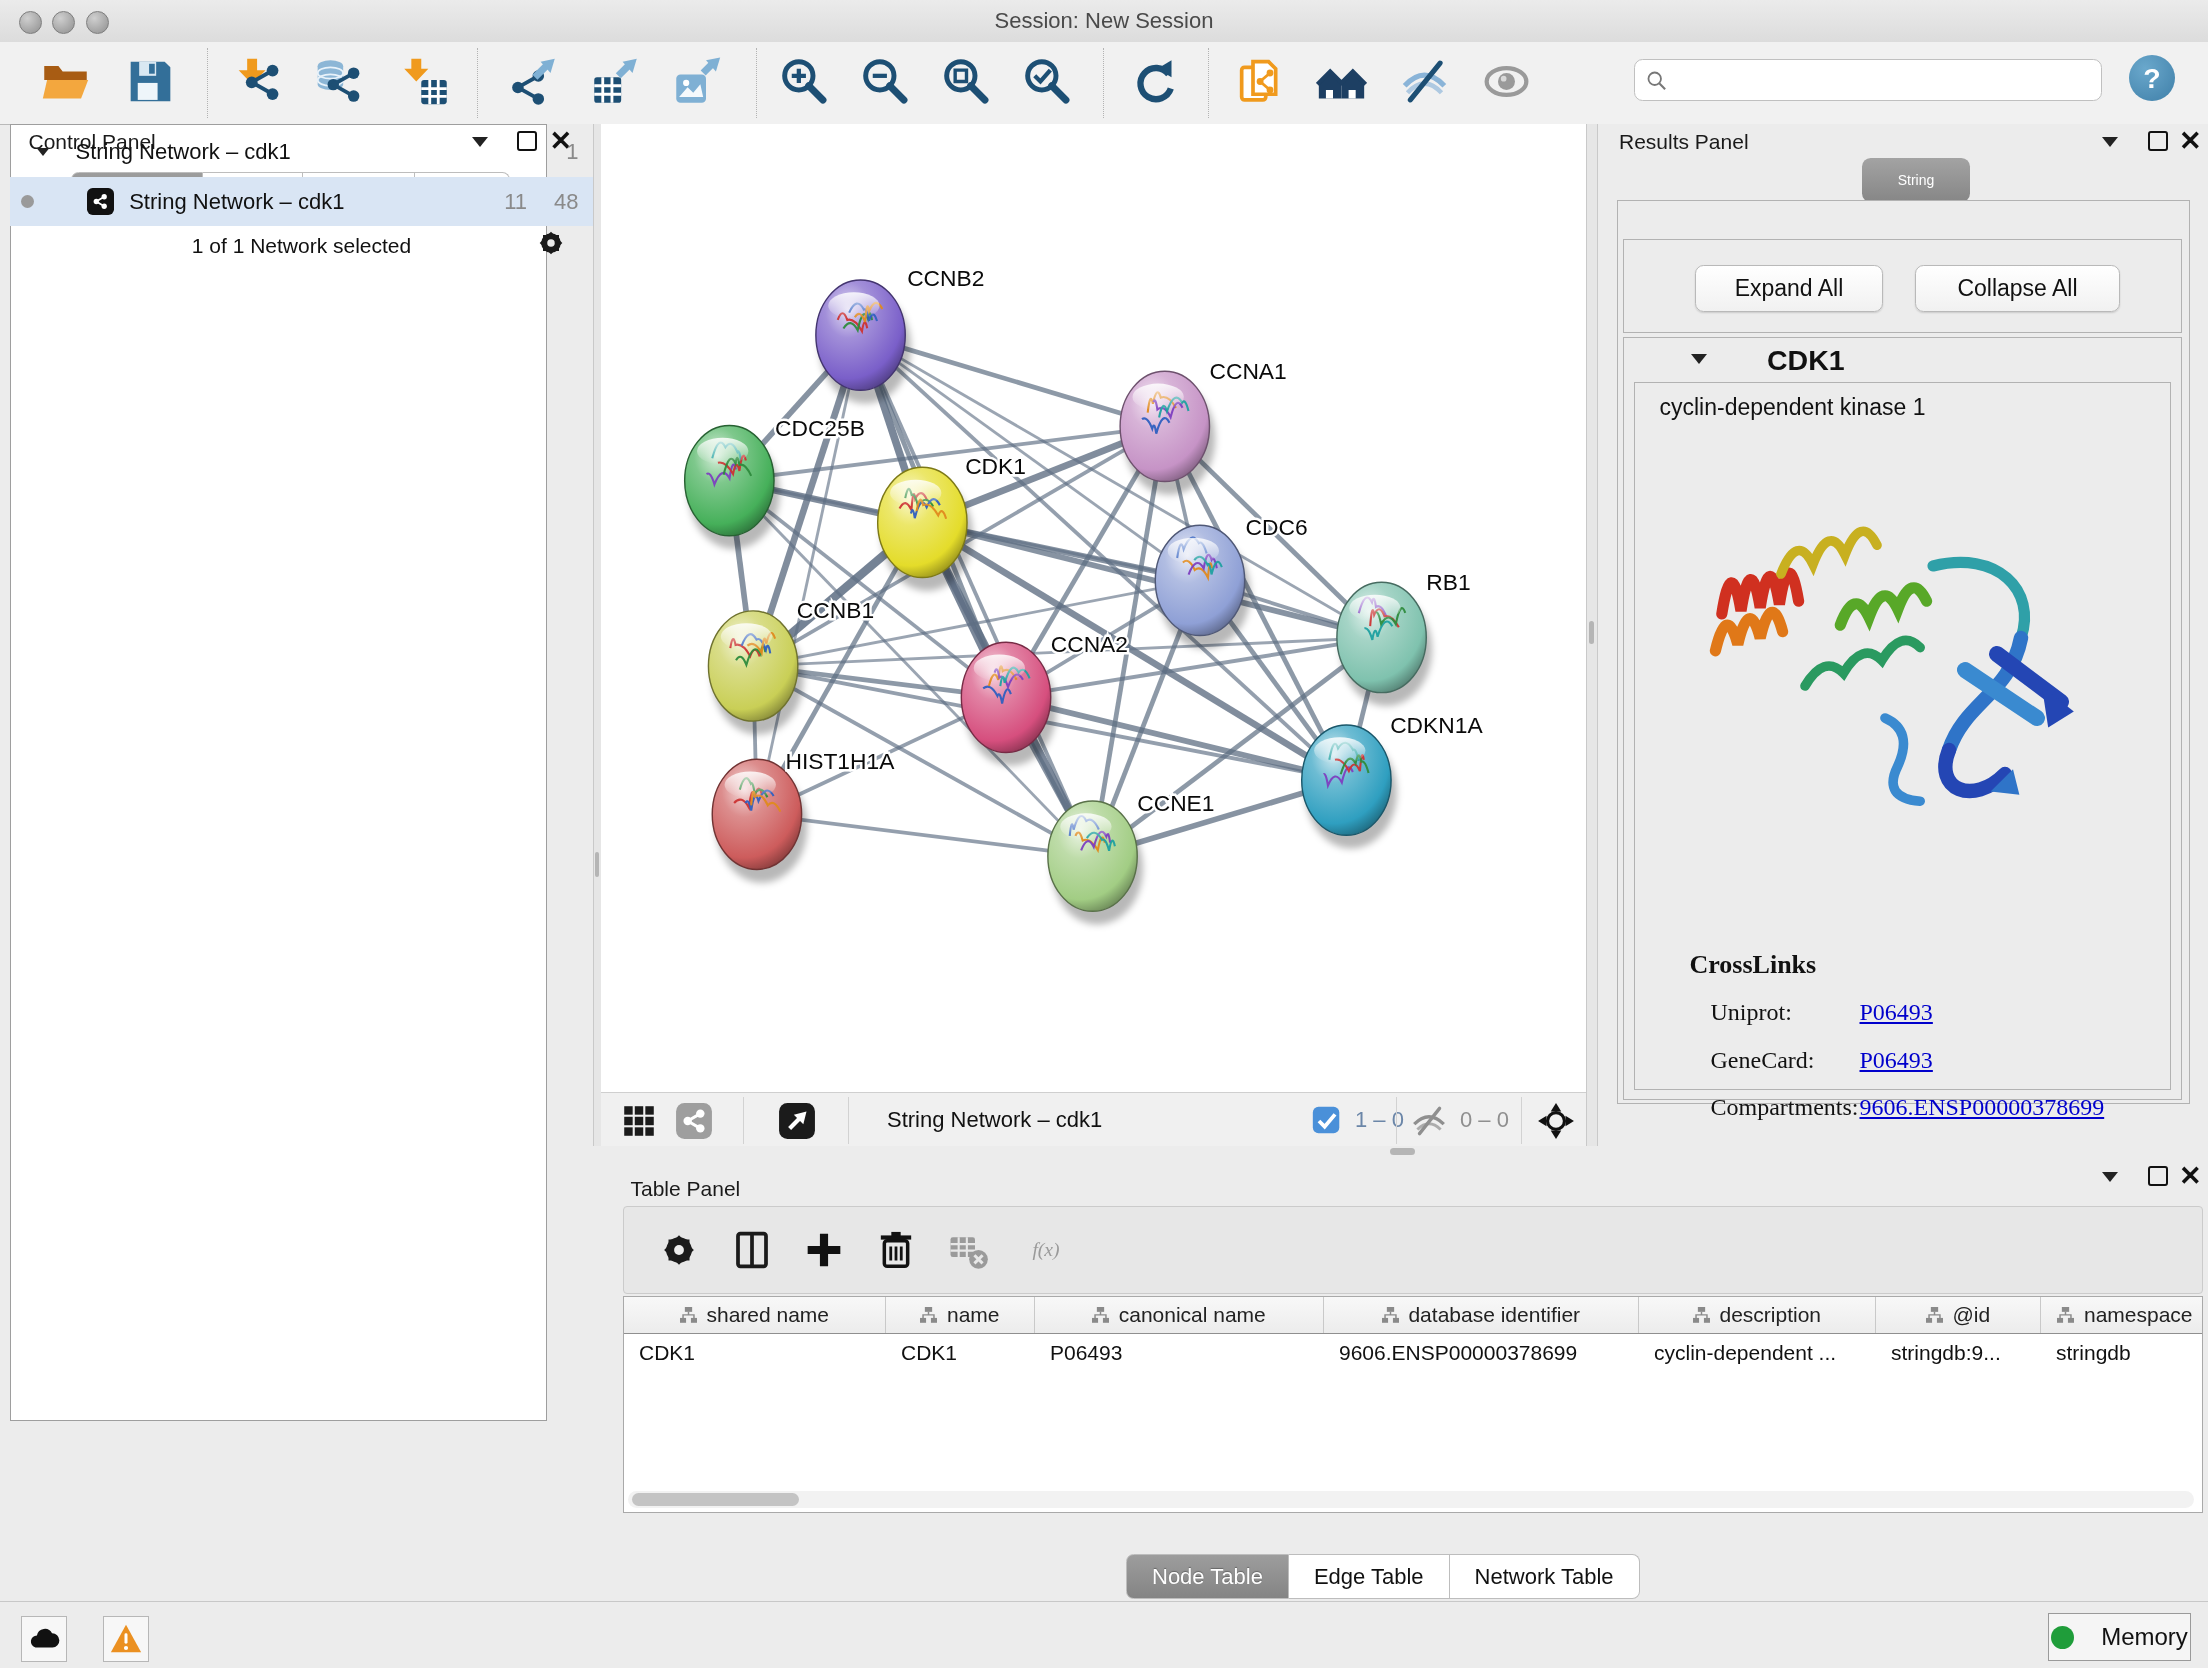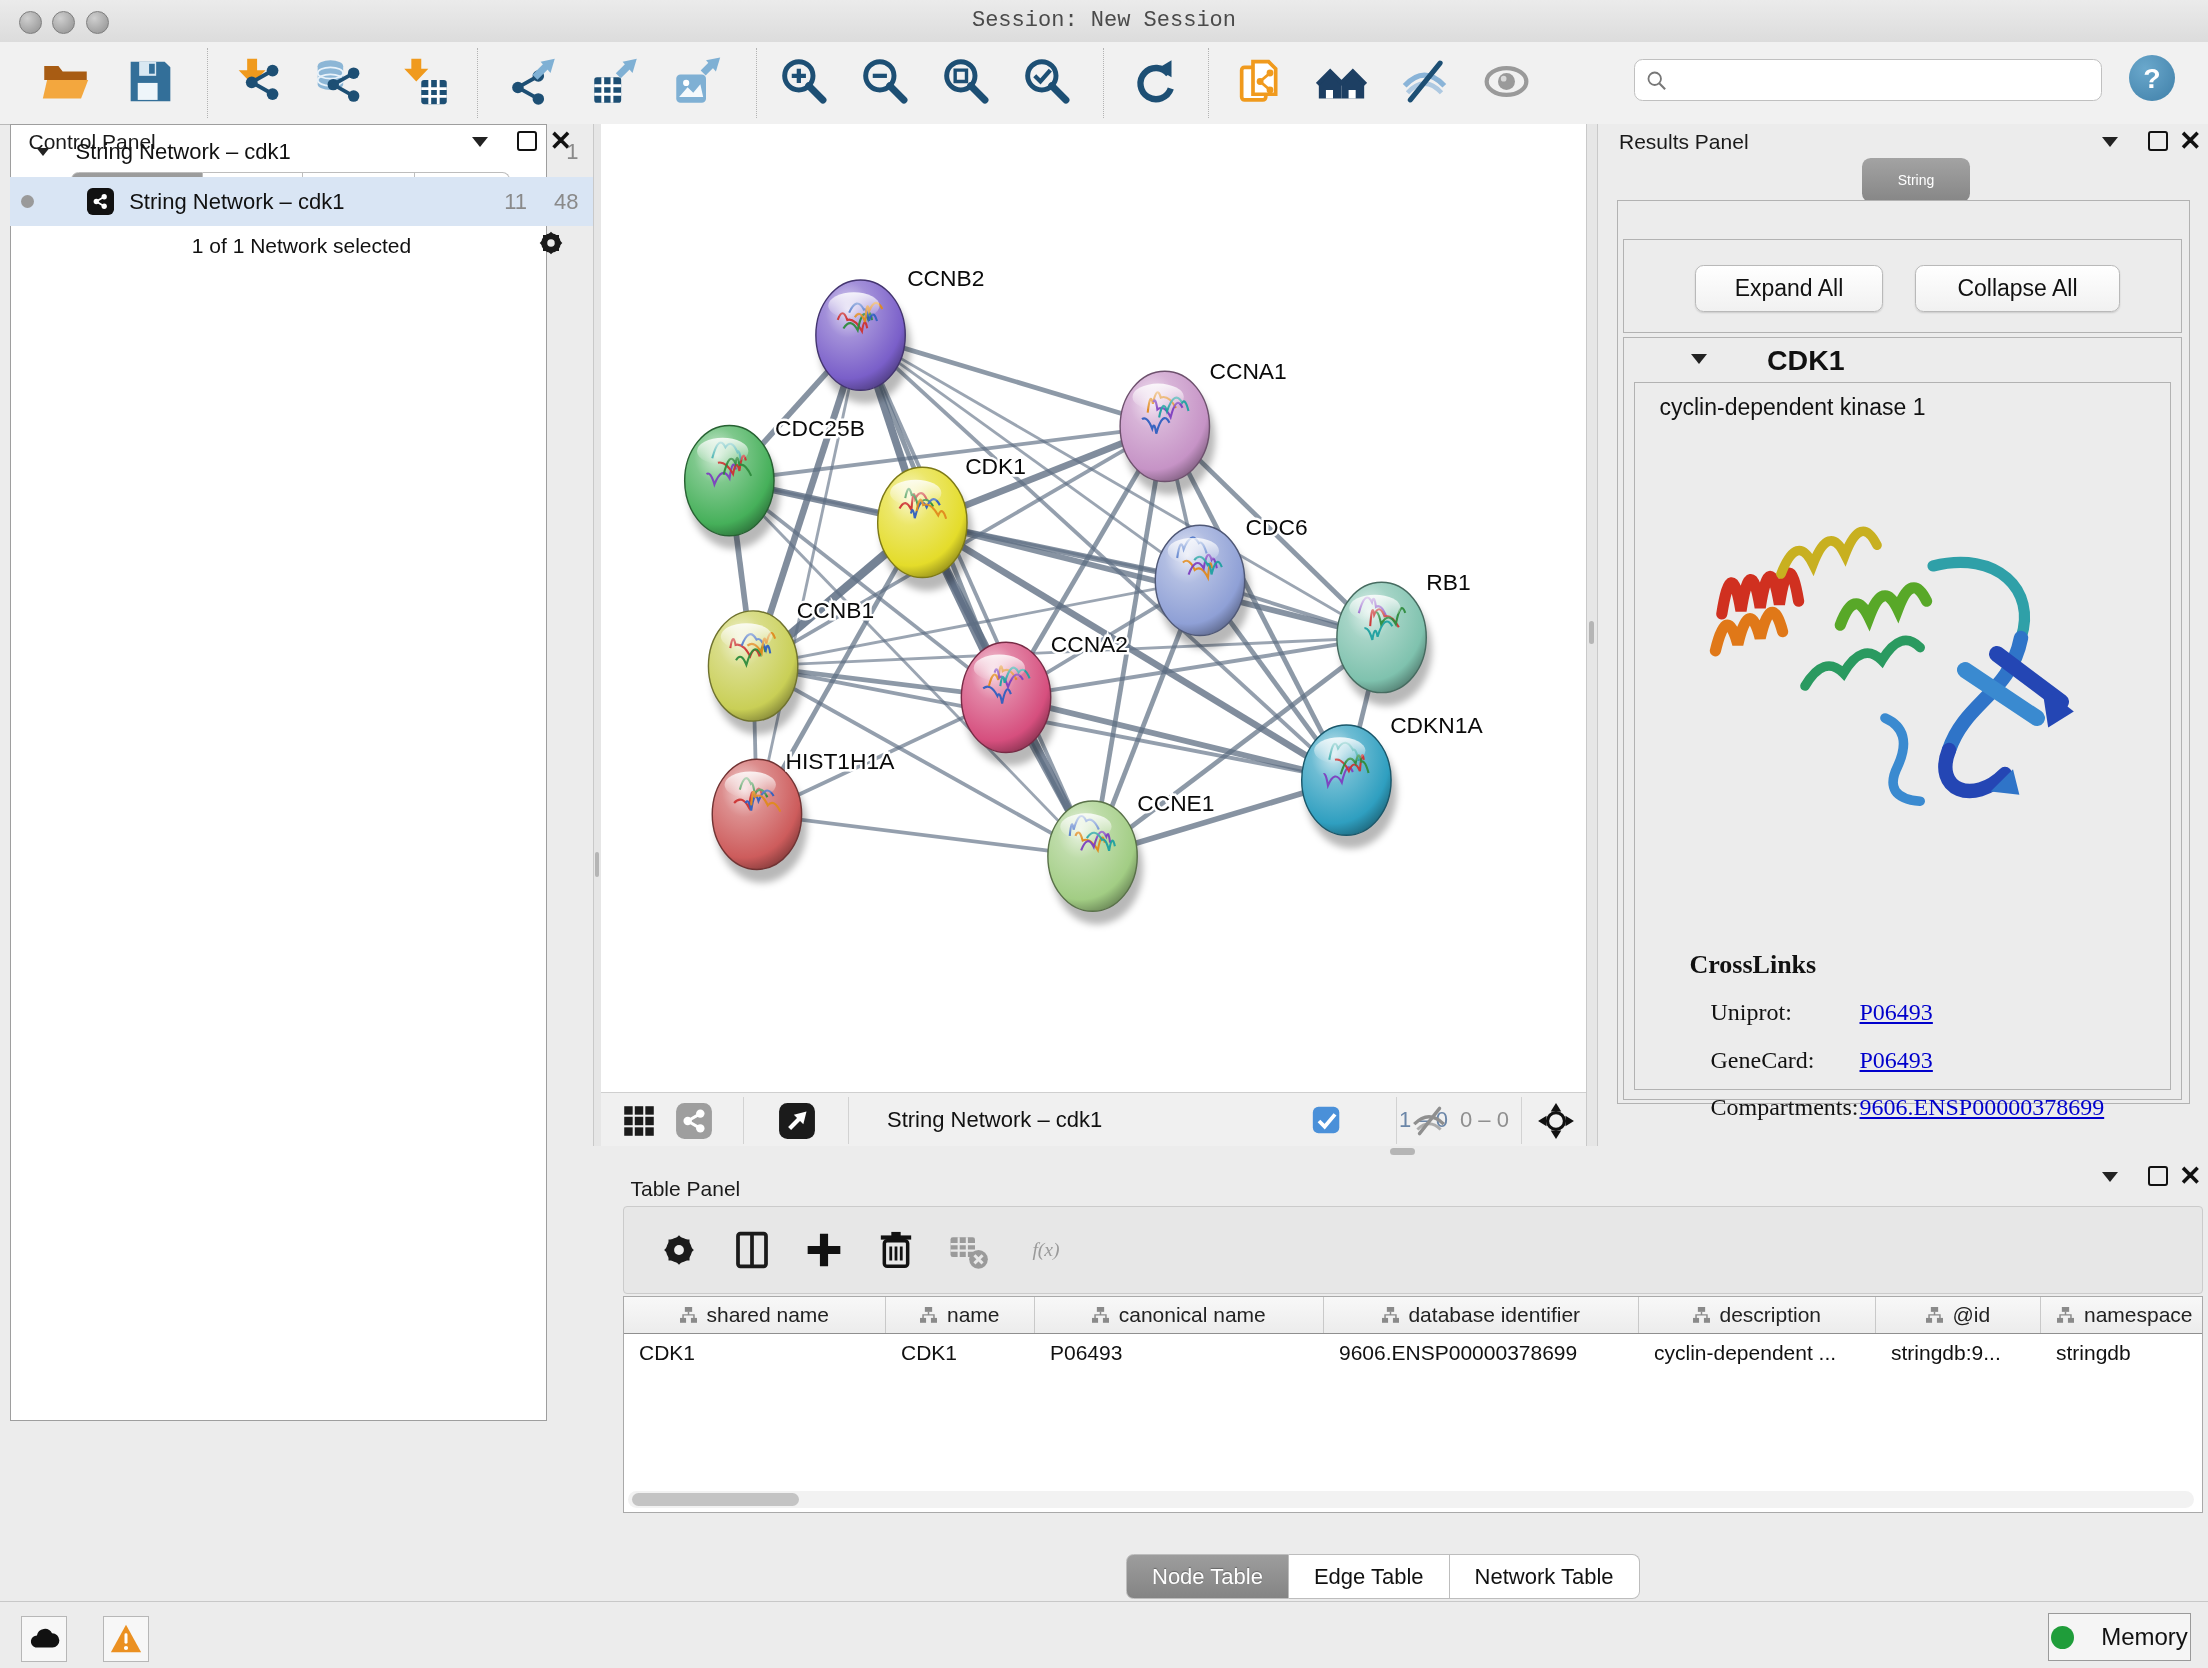--- a/index.html
+++ b/index.html
@@ -1,21 +1,21 @@
 <!DOCTYPE html>
 <html style="font-size:15px"><head>
 <meta charset="utf-8">
 <style>
   html,body{margin:0;padding:0;background:#d8d8d8;}
   #root{position:relative;width:2208px;height:1668px;background:#ececec;
         font-family:"Liberation Sans",sans-serif;overflow:hidden;color:#111;}
   .abs{position:absolute;}
   
   .titlebar{left:0;top:0;width:2208px;height:42px;
-    background:linear-gradient(#ebebeb,#dcdcdc);border-bottom:1px solid #bfbfbf;font-family:Liberation Mono, monospace;}
+    background:linear-gradient(#ebebeb,#dcdcdc);border-bottom:1px solid #bfbfbf;}
   .tlight{top:10.5px;width:21px;height:21px;border-radius:50%;
     background:radial-gradient(circle at 35% 30%,#cfcfcf,#8f8f8f);border:1px solid #7e7e7e;}
   .wintitle{left:0;top:0;width:100%;height:42px;line-height:42px;text-align:center;
     font-size:22px;color:#4a4a4a;}
   
   .toolbar{left:0;top:42px;width:2208px;height:82px;background:#f1f1f1;border-bottom:1px solid #b9b9b9;}
   .tbtn{width:55px;height:55px;top:12.4px;display:flex;align-items:center;justify-content:center;cursor:pointer;}
   .tbtn svg{width:51px;height:51px;}
   .tsep{top:5.7px;height:70px;border-left:1.9px dotted #b3b3b3;width:0;}
   .searchbox{left:1634px;top:17px;width:468px;height:42px;border:1px solid #c0c0c0;border-radius:8.6px;
@@ -692,21 +692,21 @@
       <span class="abs fsep" style="left:247px"></span>
       <span class="abs ftext" style="left:286px">String Network – cdk1</span>
       <span class="abs fbtn" style="left:709px;width:34px">
           <i style="display: inline-flex; width: 100%; height: 100%; align-items: center; justify-content: center;">
             <svg viewBox="0 0 36 36">
               <rect x="3" y="3" width="28" height="28" rx="6" fill="#4a90d9"></rect>
               <path d="M9.5 18 l6 6 11 -13" stroke="#fff" stroke-width="4" fill="none"></path>
             </svg>
           </i>
         </span>
-      <span class="abs ftext" style="left:798px;color:#6b86a8">1 – 0</span>
+      <span class="abs ftext" style="left:754px;color:#6b86a8">1 – 0</span>
       <span class="abs fsep" style="left:795px"></span>
       <span class="abs fbtn" style="left:807px;width:42px">
           <i style="display: inline-flex; width: 100%; height: 100%; align-items: center; justify-content: center;">
             <svg viewBox="0 0 36 36">
               <path d="M4 21 q14 -14 28 0" fill="none" stroke="#8f8f8f" stroke-width="3.2"></path>
               <path d="M7 26 q11 -11 22 0" fill="none" stroke="#8f8f8f" stroke-width="2.8" opacity=".7"></path>
               <line x1="9" y1="30" x2="28" y2="6" stroke="#8f8f8f" stroke-width="3.2" stroke-linecap="round"></line>
             </svg>
           </i>
         </span>

